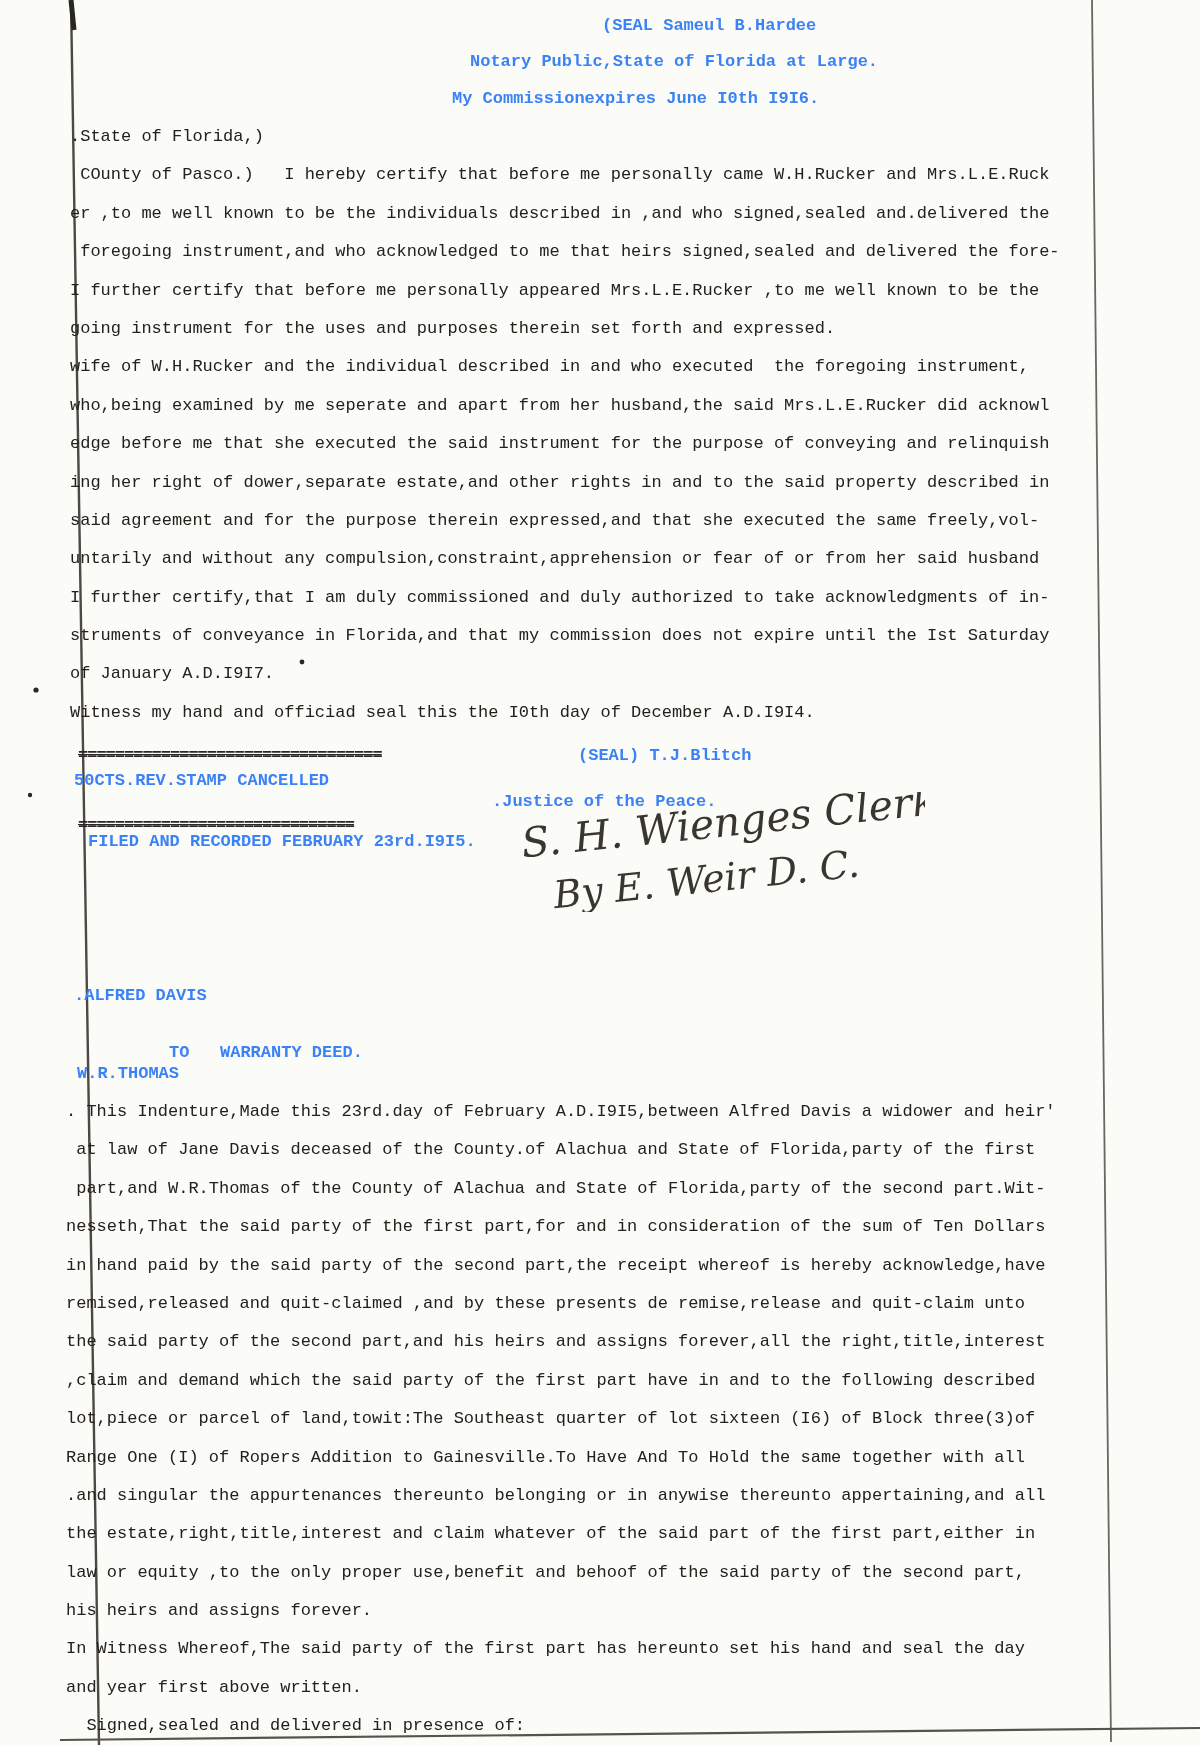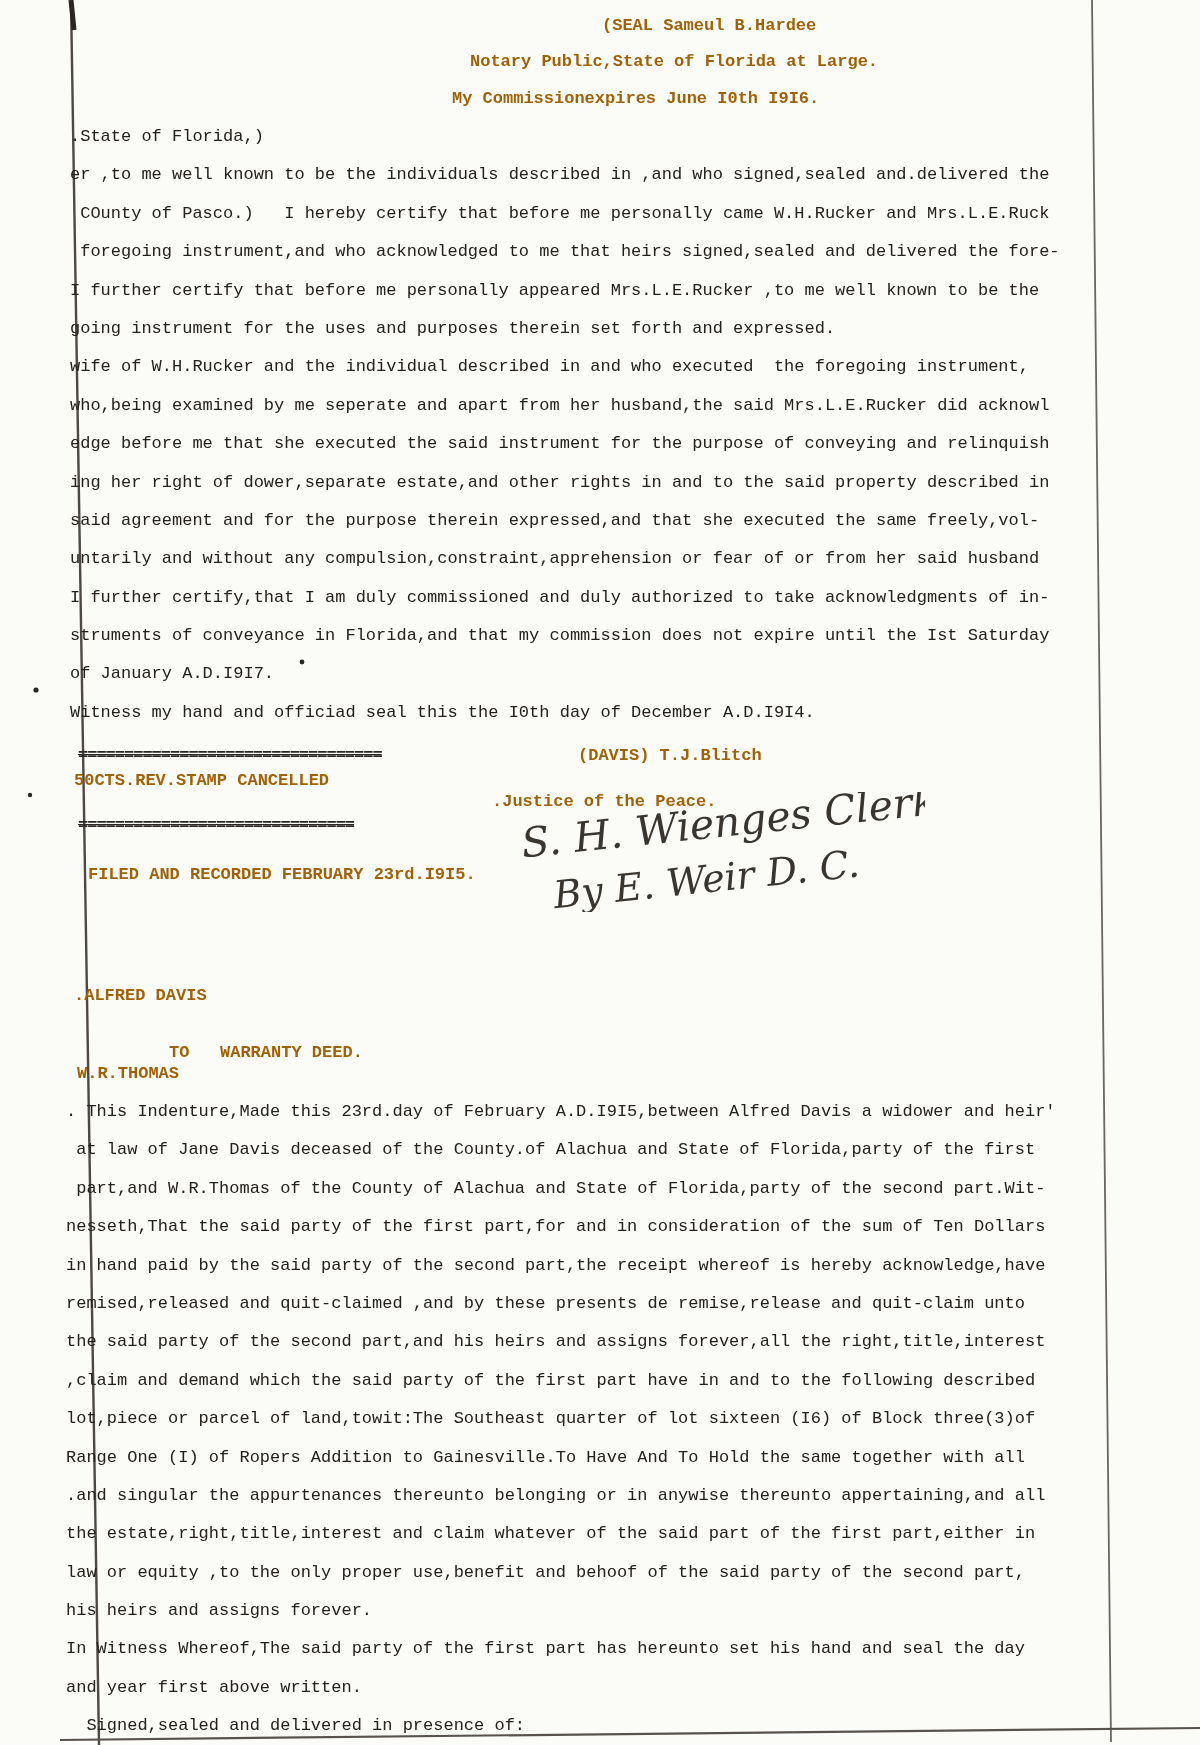--- a/index.html
+++ b/index.html
@@ -4,21 +4,21 @@
 <style>
   html,body{margin:0;padding:0;}
   body{
     width:1200px;height:1745px;position:relative;
     background:#fbfbf8;overflow:hidden;
     font-family:"Liberation Mono","DejaVu Sans Mono",monospace;
     color:#201d1a;
   }
   .typed{
     position:absolute;font-size:17px;font-weight:bold;
-    letter-spacing:0px;white-space:pre;color:#a16207;
+    letter-spacing:0px;white-space:pre;color:#3b82f6;
   }
   .para{position:absolute;}
   .para .line{
     font-size:17px;font-weight:normal;white-space:pre;color:#24201c;
     line-height:38.4px;height:38.4px;
   }
   .dashed{
     text-decoration:line-through;letter-spacing:-1px;color:#2a2724;
   }
   svg text.hand{
@@ -38,43 +38,43 @@
   <circle cx="36" cy="690" r="2.6" fill="#2a2724"></circle>
   <circle cx="30" cy="795" r="2.2" fill="#2a2724"></circle>
 </svg>
 
 <div class="typed" style="left:602px;top:16px;">(SEAL Sameul B.Hardee</div>
 <div class="typed" style="left:470px;top:52px;">Notary Public,State of Florida at Large.</div>
 <div class="typed" style="left:452px;top:89px;">My Commissionexpires June I0th I9I6.</div>
 
 <div class="para" style="left:70px;top:118px;width:1010px;">
     <div class="line">.State of Florida,)</div>
+    <div class="line"> COunty of Pasco.)   I hereby certify that before me personally came W.H.Rucker and Mrs.L.E.Ruck</div>
     <div class="line">er ,to me well known to be the individuals described in ,and who signed,sealed and.delivered the</div>
-    <div class="line"> COunty of Pasco.)   I hereby certify that before me personally came W.H.Rucker and Mrs.L.E.Ruck</div>
     <div class="line"> foregoing instrument,and who acknowledged to me that heirs signed,sealed and delivered the fore-</div>
     <div class="line">I further certify that before me personally appeared Mrs.L.E.Rucker ,to me well known to be the</div>
     <div class="line">going instrument for the uses and purposes therein set forth and expressed.</div>
     <div class="line">wife of W.H.Rucker and the individual described in and who executed  the foregoing instrument,</div>
     <div class="line">who,being examined by me seperate and apart from her husband,the said Mrs.L.E.Rucker did acknowl</div>
     <div class="line">edge before me that she executed the said instrument for the purpose of conveying and relinquish</div>
     <div class="line">ing her right of dower,separate estate,and other rights in and to the said property described in</div>
     <div class="line">said agreement and for the purpose therein expressed,and that she executed the same freely,vol-</div>
     <div class="line">untarily and without any compulsion,constraint,apprehension or fear of or from her said husband</div>
     <div class="line">I further certify,that I am duly commissioned and duly authorized to take acknowledgments of in-</div>
     <div class="line">struments of conveyance in Florida,and that my commission does not expire until the Ist Saturday</div>
     <div class="line">of January A.D.I9I7.</div>
     <div class="line">Witness my hand and officiad seal this the I0th day of December A.D.I9I4.</div>
   </div>
 
 <div class="typed dashed" style="left:78px;top:746px;">=================================</div>
-<div class="typed" style="left:578px;top:746px;">(DAVIS) T.J.Blitch</div>
+<div class="typed" style="left:578px;top:746px;">(SEAL) T.J.Blitch</div>
 <div class="typed" style="left:74px;top:771px;">50CTS.REV.STAMP CANCELLED</div>
 <div class="typed" style="left:492px;top:792px;">.Justice of the Peace.</div>
 <div class="typed dashed" style="left:78px;top:816px;">==============================</div>
-<div class="typed" style="left:88px;top:832px;margin-top:33px;">FILED AND RECORDED FEBRUARY 23rd.I9I5.</div>
+<div class="typed" style="left:88px;top:832px;">FILED AND RECORDED FEBRUARY 23rd.I9I5.</div>
 
 <svg width="430" height="120" viewBox="0 0 430 120" style="position:absolute;left:495px;top:792px;">
   <text class="hand" x="28" y="46" font-size="41" transform="rotate(-6 215 55)">S. H. Wienges Clerk</text>
   <text class="hand" x="58" y="100" font-size="38" transform="rotate(-6 215 90)">By E. Weir D. C.</text>
 </svg>
 
 <div class="typed" style="left:74px;top:986px;">.ALFRED DAVIS</div>
 <div class="typed" style="left:133px;top:1043px;margin-left:36px;">TO   WARRANTY DEED.</div>
 <div class="typed" style="left:77px;top:1064px;">W.R.THOMAS</div>
 

